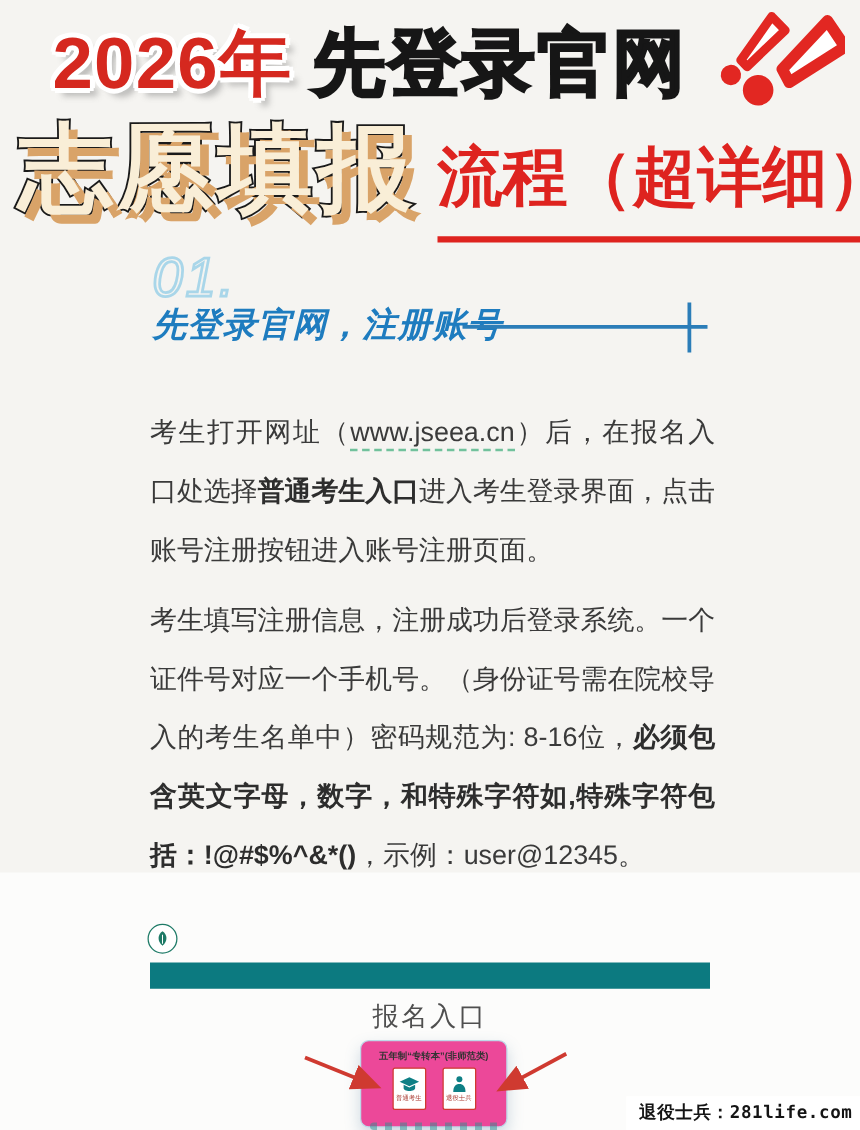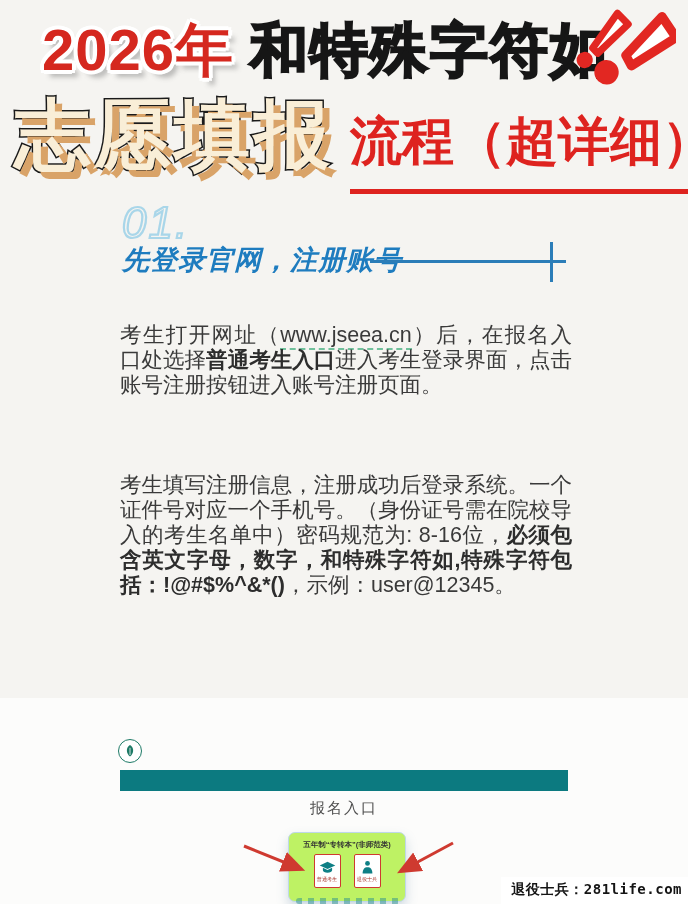--- a/index.html
+++ b/index.html
@@ -61,21 +61,21 @@
   .section-heading {
     font-size:27px; font-weight:800; font-style:italic;
     color:#1e7cbf; letter-spacing:1px;
   }
   .rule { position:absolute; left:248px; top:18px; width:196px; height:3px; background:#2b7db8; }
   .rule-cross { position:absolute; left:428px; top:0px; width:3px; height:40px; background:#2b7db8; }
 
   
   .para {
     position:absolute; left:120px; width:452px;
-    font-size:21.5px; line-height:25px; color:#3a3a3a;
+    font-size:21.5px; line-height:47px; color:#3a3a3a;
     text-align:justify; font-weight:400;
   }
   .p1 { top:323px; }
   .p2 { top:473px; }
   .para .b { font-weight:700; color:#2d2d2d; }
   .url { border-bottom:2.5px dashed #71c19c; padding-bottom:1px; }
 
   
   .site-logo-row {
     position:absolute; left:118px; top:739px;
@@ -86,25 +86,25 @@
     display:flex; align-items:center; justify-content:center; background:#fff;
   }
   .logo-title {
     font-family:"Liberation Serif","DejaVu Serif",serif;
     font-size:14px; font-weight:700; color:#1d7a66; letter-spacing:1.5px;
   }
   .teal-bar { position:absolute; left:120px; top:770px; width:448px; height:21px; background:#0c7a80; }
   .entry-label {
     position:absolute; left:120px; top:799px; width:448px; text-align:center;
     font-family:"Liberation Serif","DejaVu Serif",serif;
-    font-size:15px; color:#4f4f4f; letter-spacing:2px;
+    font-size:21px; color:#4f4f4f; letter-spacing:2px;
   }
   .entry-card {
     position:absolute; left:288px; top:832px; width:118px; height:70px;
-    background:#bef264; border:1px solid #bed8e8; border-radius:7px;
+    background:#ec4899; border:1px solid #bed8e8; border-radius:7px;
     box-shadow:0 6px 12px rgba(90,130,160,0.28);
   }
   .card-title {
     font-size:7.5px; font-weight:700; color:#333; text-align:center;
     margin-top:7px; white-space:nowrap; letter-spacing:0;
   }
   .icon-row { display:flex; justify-content:center; gap:13px; margin-top:4px; }
   .icon-box {
     width:27px; height:34px; border:1.5px solid #cf3a30; border-radius:2px;
     display:flex; flex-direction:column; align-items:center; justify-content:center;
@@ -131,21 +131,21 @@
 </style>
 </head>
 <body>
 
 <div id="page">
 
   <div class="screenshot-zone-bg"></div>
 
   <div class="title-row1">
     <span class="year">2026年</span>
-    <span class="main-title">和特殊字符如</span>
+    <span class="main-title">先登录官网</span>
   </div>
   <svg class="excl-icon" viewBox="0 0 110 110">
     <g transform="rotate(38 33 45)">
       <path d="M28 7 L43 9 L37 50 L30 49 Z" fill="#ffffff" stroke="#e22722" stroke-width="7" stroke-linejoin="round"></path>
       <circle cx="31" cy="63" r="8" fill="#e22722"></circle>
     </g>
     <g transform="rotate(42 70 55)">
       <path d="M63 8 L87 14 L73 64 L62 60 Z" fill="#ffffff" stroke="#e22722" stroke-width="9" stroke-linejoin="round"></path>
       <circle cx="59" cy="85" r="12" fill="#e22722"></circle>
     </g>

